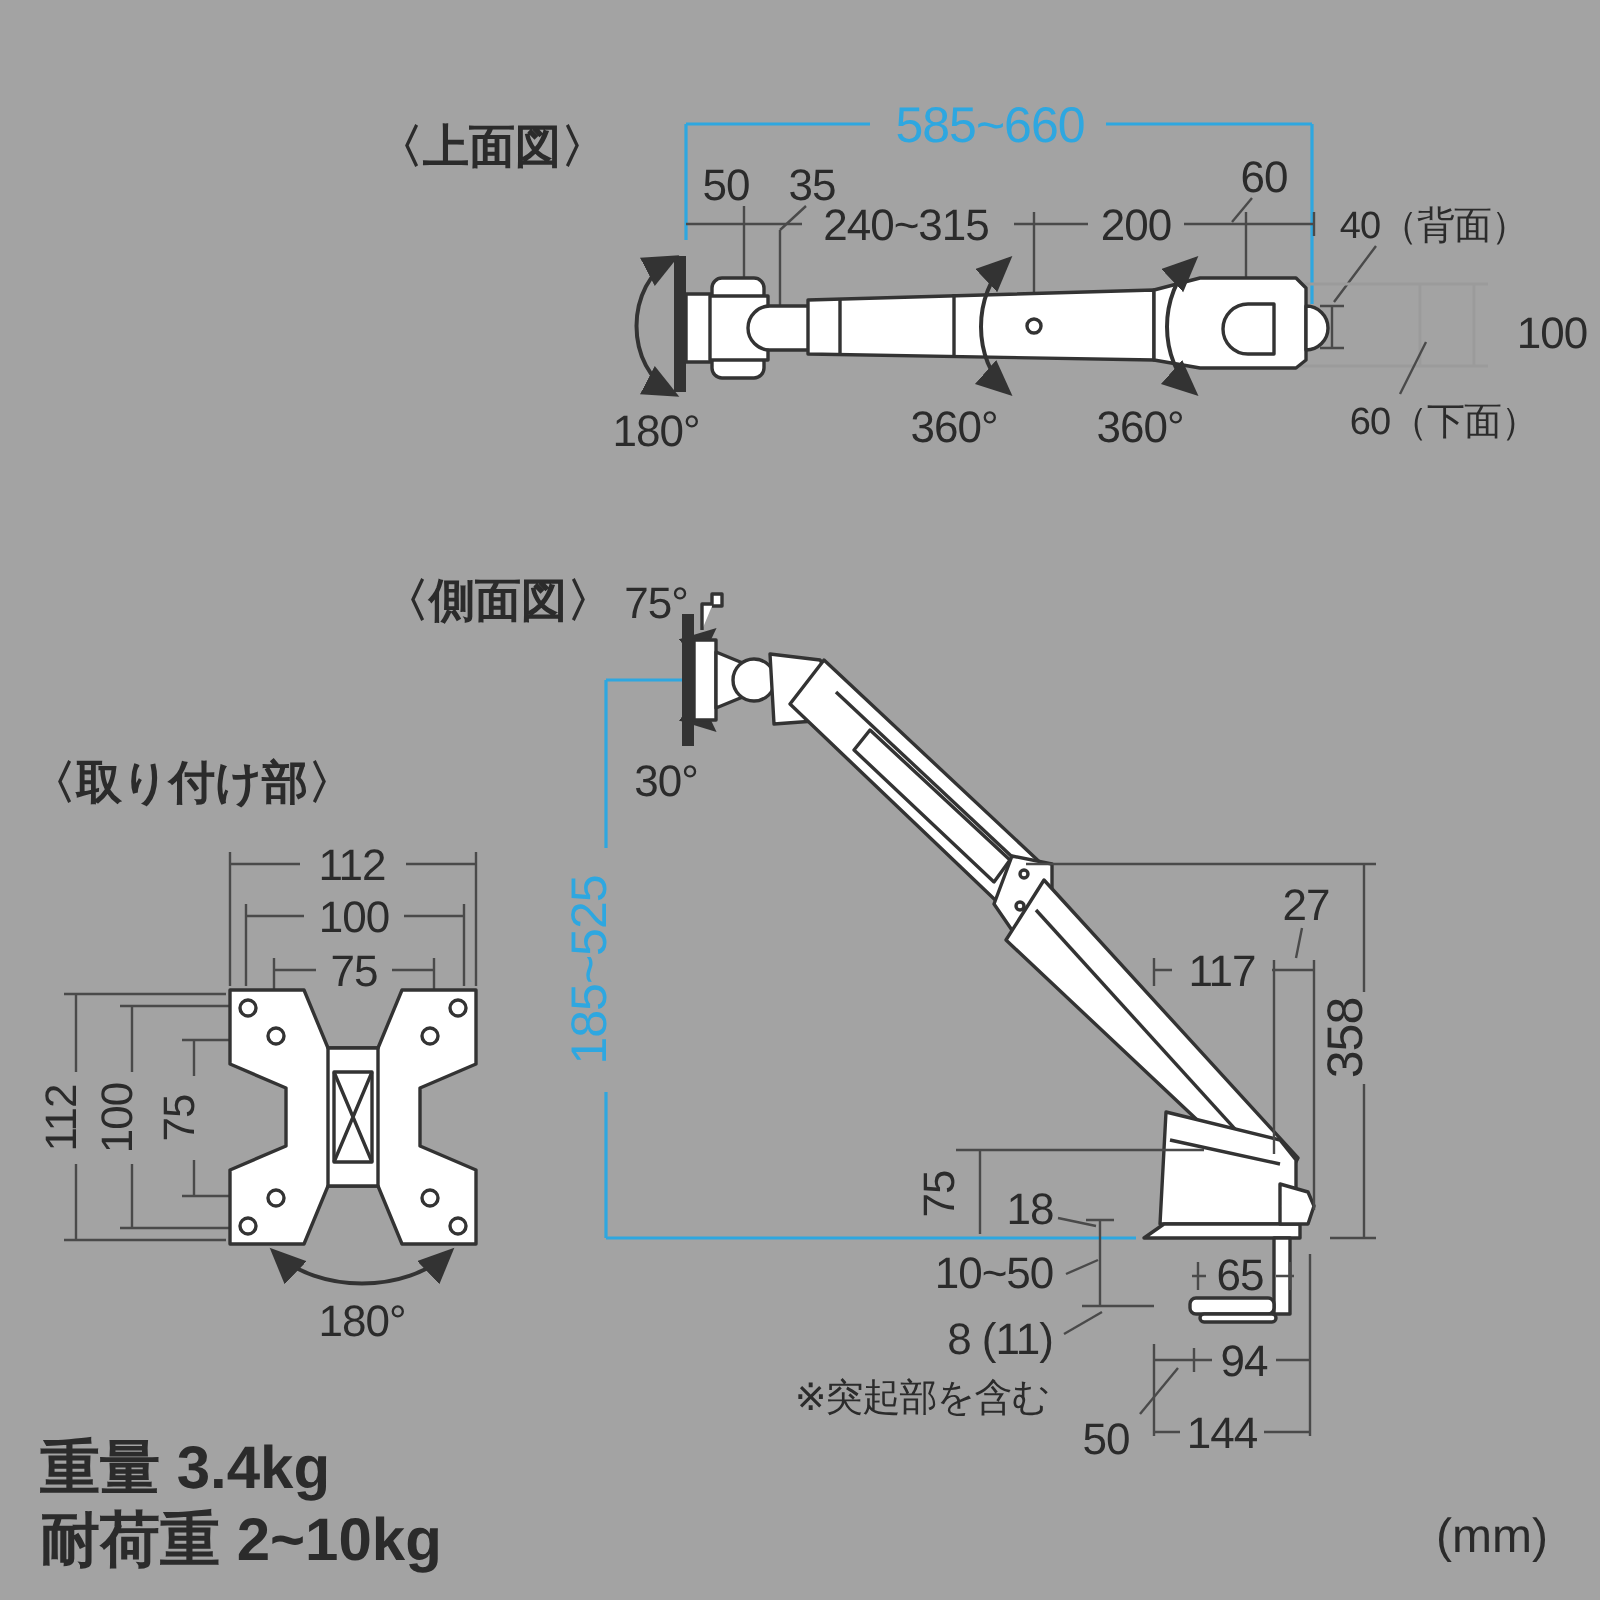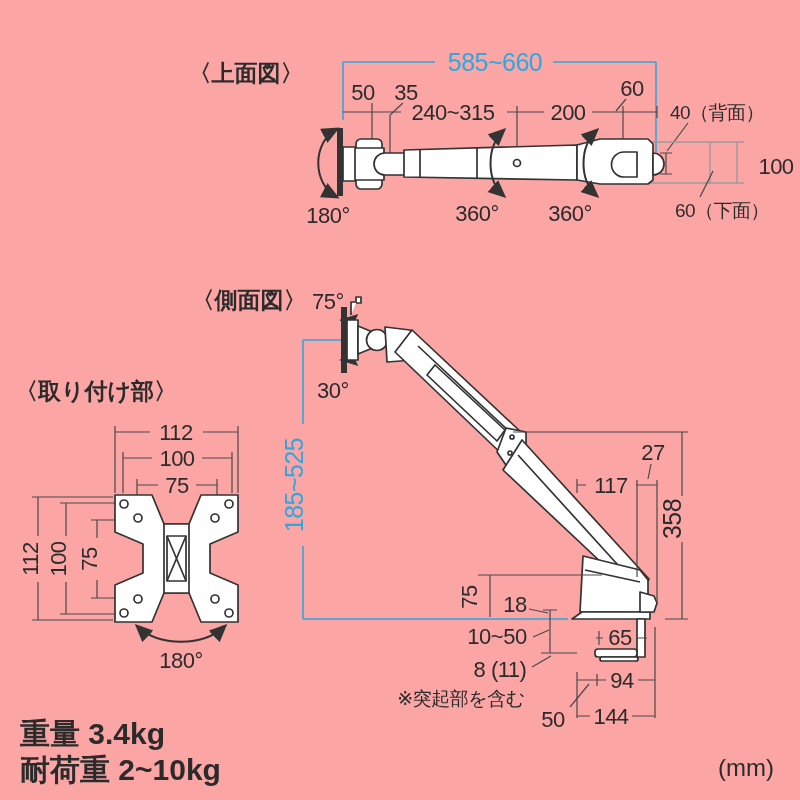--- a/index.html
+++ b/index.html
@@ -1,16 +1,16 @@
 <!DOCTYPE html>
 <html><head>
 <meta charset="utf-8">
 <style>
   html,body{margin:0;padding:0;background:#ffffff;}
-  #canvas{position:relative;width:800px;height:800px;background:#fca5a5;overflow:hidden;}
+  #canvas{position:relative;width:800px;height:800px;background:#a3a3a3;overflow:hidden;}
   svg text{font-family:"Liberation Sans","DejaVu Sans",sans-serif;fill:#2b2b2b;}
   .title{font-size:23px;font-weight:700;}
   .dim{font-size:22px;letter-spacing:-0.5px;}
   .dim-l{font-size:25px;letter-spacing:-0.5px;}
   .dim-s{font-size:19px;letter-spacing:-0.5px;}
   .cyan{fill:#2EA7E0;}
   .spec{font-size:30px;font-weight:700;}
   .unit{font-size:24px;}
   .obj{fill:none;stroke:#333;stroke-width:1.7;stroke-linejoin:round;}
   .objw{fill:#fff;stroke:#333;stroke-width:1.7;stroke-linejoin:round;}

